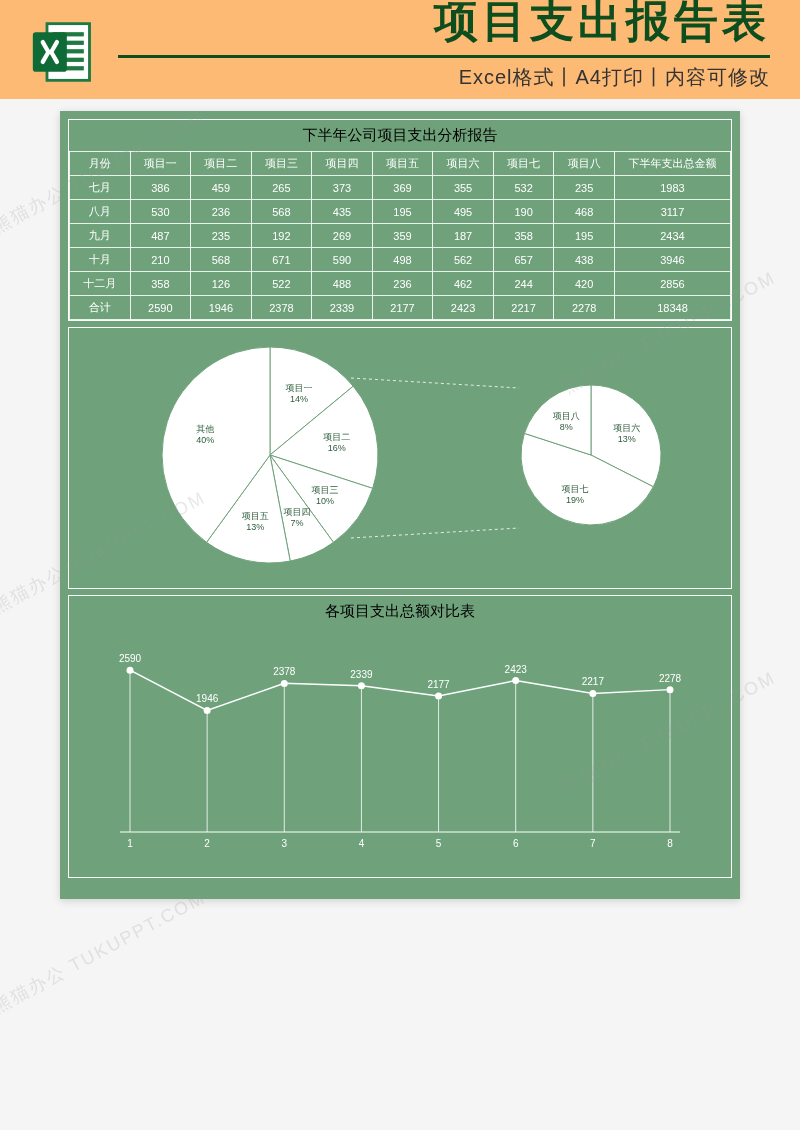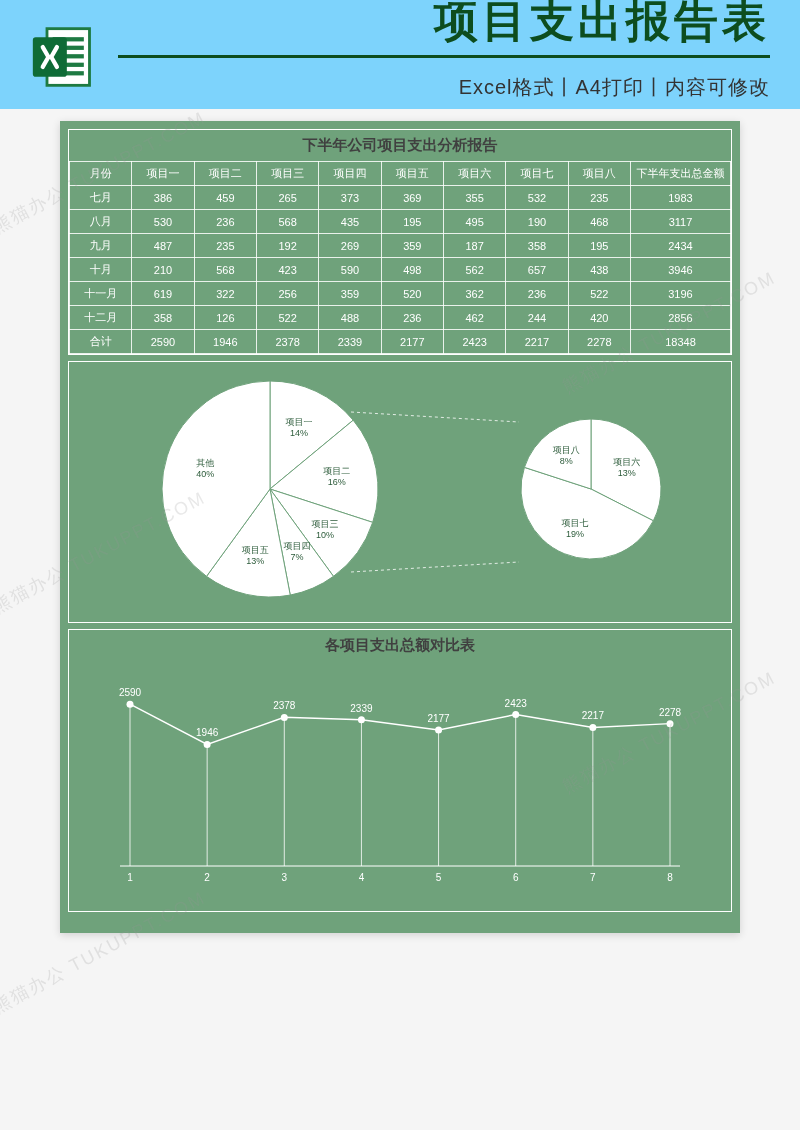--- a/index.html
+++ b/index.html
@@ -1,33 +1,33 @@
 <!DOCTYPE html>
 <html><head>
 <meta charset="utf-8">
 <style>
   * { box-sizing: border-box; margin: 0; padding: 0; }
   body { width: 800px; height: 1130px; background: #f5f5f5; font-family: "Microsoft YaHei", sans-serif; position: relative; overflow: hidden; }
   
-  .header { display: flex; align-items: center; padding: 12px 30px 8px 30px; background: #7dd3fc; }
+  .header { display: flex; align-items: center; padding: 12px 30px 8px 30px; background: #fdba74; }
   .excel-icon { width: 68px; height: 68px; margin-right: 20px; flex-shrink: 0; }
   .header-text { flex: 1; margin-top:-20px}
   .title-main { font-size: 44px; font-weight: 700; color: #0d4d1e; letter-spacing: 4px; text-align: right; padding-bottom: 4px; border-bottom: 3px solid #0d4d1e; }
-  .subtitle { font-size: 20px; color: #333; text-align: right; margin-top: 16px; letter-spacing: 1px; }
+  .subtitle { font-size: 20px; color: #333; text-align: right; margin-top: 6px; letter-spacing: 1px; }
   
   .page-wrap { margin: 12px 60px 0 60px; background: #fff; box-shadow: 0 2px 8px rgba(0,0,0,.15); }
   .page { background: #6fa27b; padding: 8px; }
   
   .panel { border: 1px solid #fff; margin-bottom: 6px; }
-  .panel-title { color: #404040; text-align: center; font-size: 15px; font-weight: 700; padding: 6px 0; }
+  .panel-title { color: #000000; text-align: center; font-size: 15px; font-weight: 400; padding: 6px 0; }
   
   table { width: 100%; border-collapse: collapse; color: #fff; font-size: 11px; }
   th, td { border: 1px solid rgba(255,255,255,.85); text-align: center; padding: 4px 2px; font-weight: 400; }
   th { font-weight: 400; }
-  td.wide, th.wide { width: 100px; }
+  td.wide, th.wide { width: 116px; }
   
   .pies { display: flex; align-items: center; justify-content: space-around; padding: 12px 0 18px 0; position: relative; height: 260px; }
   .pie-svg { display: block; }
   .pie-label { fill: #2c5b3a; font-size: 9px; font-weight:400;}
   
   .line-area { position: relative; height: 250px; padding: 10px 18px 20px 18px; }
   .line-svg { width: 100%; height: 100%; }
   .axis-tick { fill: #fff; font-size: 10px; text-anchor: middle; }
   .val-lbl { fill: #fff; font-size: 10px; text-anchor: middle; }
   
@@ -107,39 +107,27 @@
               <td>359</td>
               <td>187</td>
               <td>358</td>
               <td>195</td>
               <td class="wide">2434</td>
             </tr>
             <tr>
               <td>十月</td>
               <td>210</td>
               <td>568</td>
-              <td>423</td>
+              <td>671</td>
               <td>590</td>
               <td>498</td>
               <td>562</td>
               <td>657</td>
               <td>438</td>
               <td class="wide">3946</td>
-            </tr>
-            <tr>
-              <td>十一月</td>
-              <td>619</td>
-              <td>322</td>
-              <td>256</td>
-              <td>359</td>
-              <td>520</td>
-              <td>362</td>
-              <td>236</td>
-              <td>522</td>
-              <td class="wide">3196</td>
             </tr>
             <tr>
               <td>十二月</td>
               <td>358</td>
               <td>126</td>
               <td>522</td>
               <td>488</td>
               <td>236</td>
               <td>462</td>
               <td>244</td>

